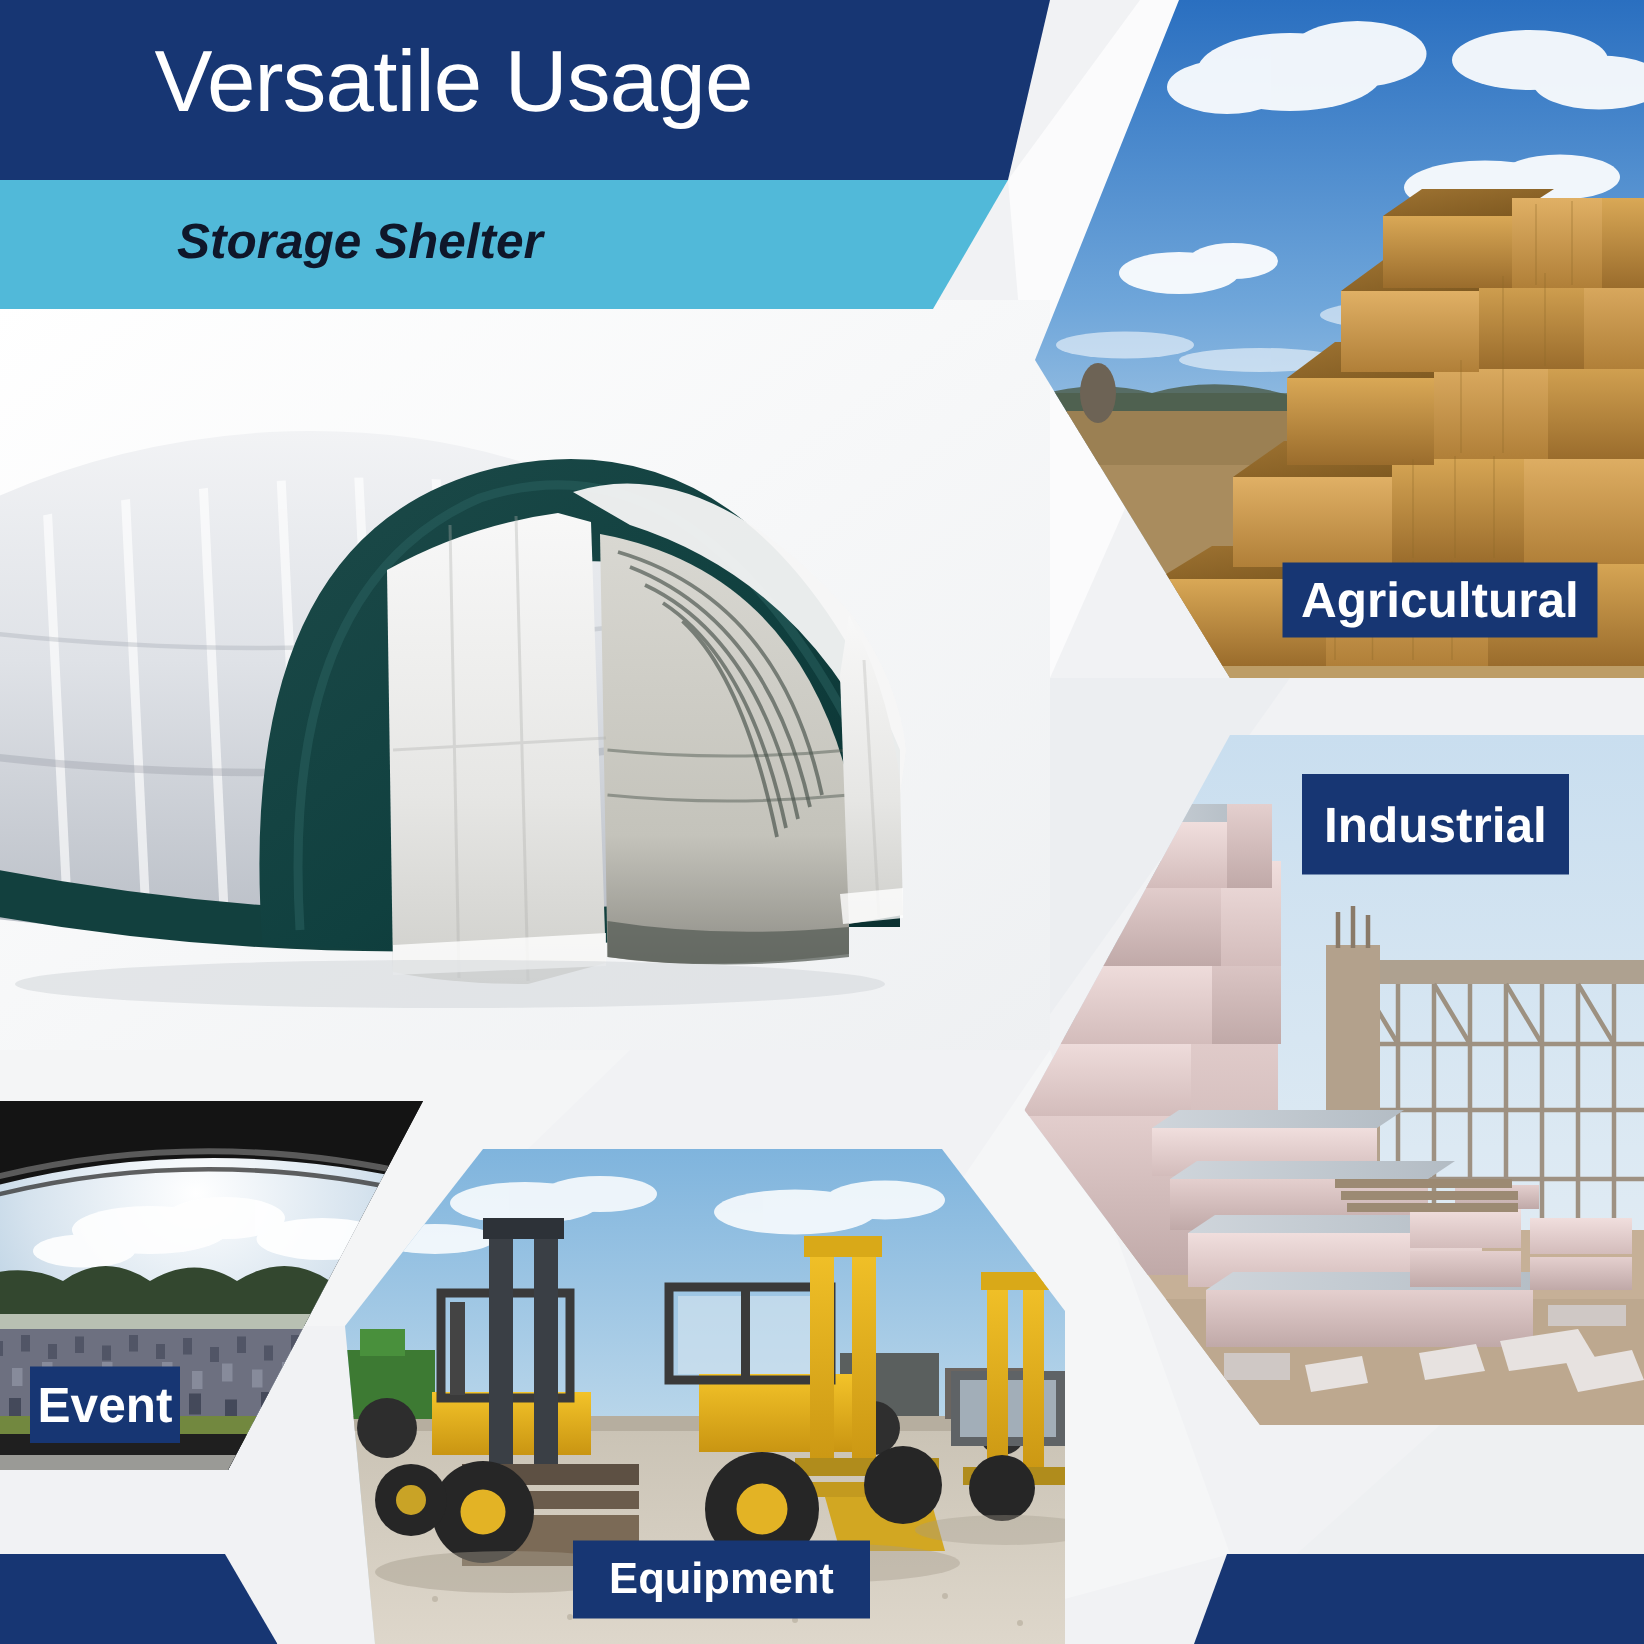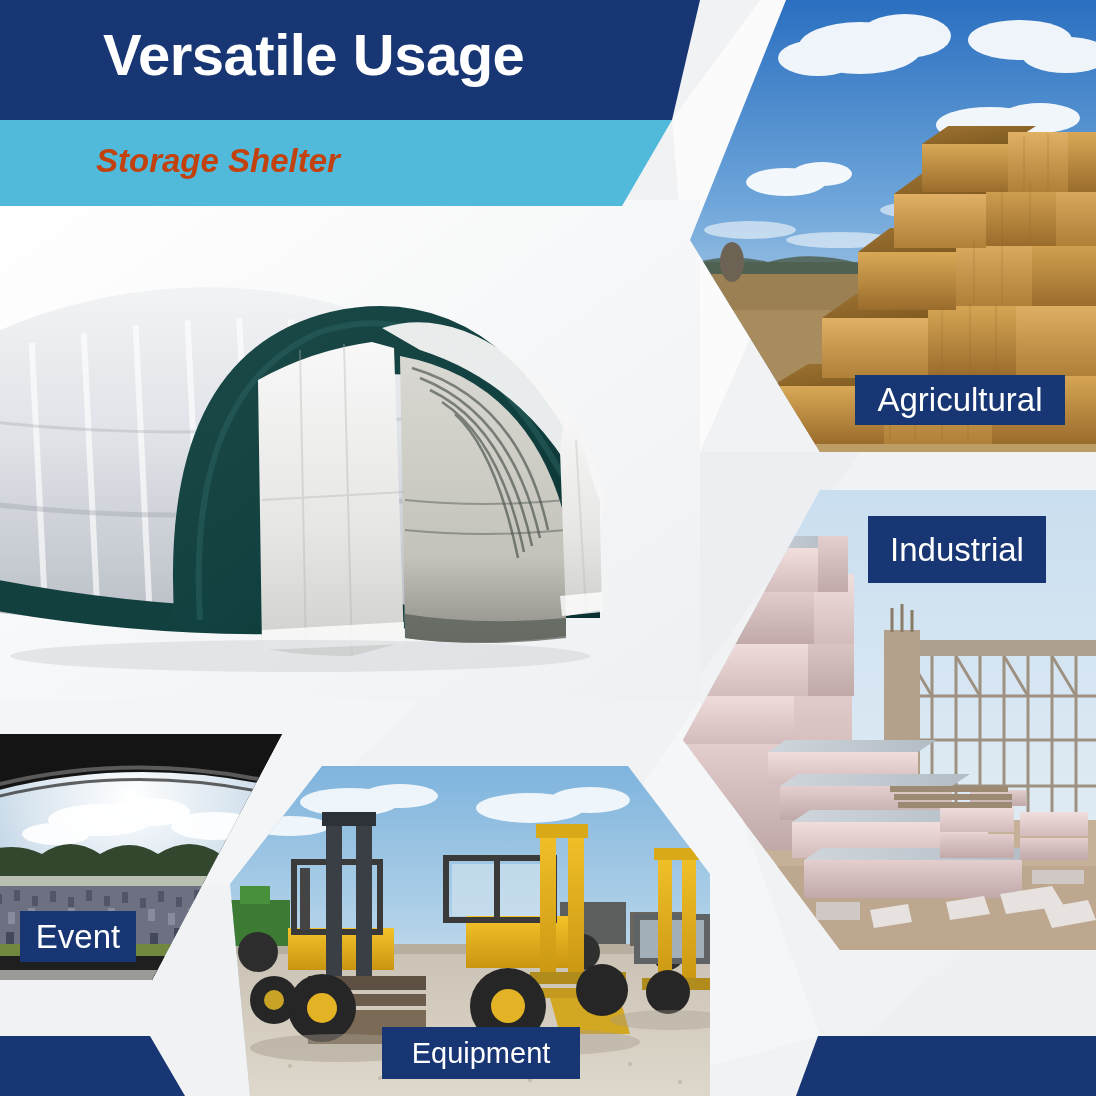--- a/index.html
+++ b/index.html
@@ -22,26 +22,26 @@
     z-index:6;
   }
   .hdr-cyan{
     position:absolute;left:0;top:120px;width:700px;height:86px;
     background:#51b9d9;
     clip-path:polygon(0 0, 672px 0, 622px 86px, 0 86px);
     z-index:6;
   }
   .hdr-title{
     position:absolute;left:103px;top:25px;z-index:7;
-    color:#ffffff;font-size:58px;font-weight:bold;letter-spacing:-0.5px;
+    color:#ffffff;font-size:58px;font-weight:normal;letter-spacing:-0.5px;
     line-height:1.05;white-space:nowrap;
   }
   .hdr-sub{
-    position:absolute;left:96px;top:142px;z-index:7;
-    color:#c2410c;font-size:33px;font-weight:bold;font-style:italic;
+    position:absolute;left:118px;top:142px;z-index:7;
+    color:#0f172a;font-size:33px;font-weight:bold;font-style:italic;
     white-space:nowrap;
   }
 
   
   .tile{position:absolute;overflow:hidden;}
   .tile .art{position:absolute;inset:0;}
 
   
   #tile-agri{
     left:690px;top:0;width:406px;height:452px;
@@ -69,26 +69,26 @@
   
   #tile-shelter{
     left:0;top:200px;width:700px;height:500px;
     z-index:4;
   }
 
   
   .caption{
     position:absolute;z-index:9;
     background:#173673;color:#ffffff;
-    font-weight:normal;display:flex;align-items:center;justify-content:center;
+    font-weight:bold;display:flex;align-items:center;justify-content:center;
     white-space:nowrap;letter-spacing:0px;
   }
   #cap-agri{left:855px;top:375px;width:210px;height:50px;font-size:33px;}
   #cap-ind{left:868px;top:516px;width:178px;height:67px;font-size:33px;}
-  #cap-event{left:20px;top:911px;width:116px;height:51px;font-size:33px;}
+  #cap-event{left:20px;top:911px;width:100px;height:51px;font-size:33px;}
   #cap-equip{left:382px;top:1027px;width:198px;height:52px;font-size:29px;}
 
   
   .btm{position:absolute;bottom:0;height:60px;background:#173673;z-index:7;}
   #btm-left{left:0;width:185px;clip-path:polygon(0 0,150px 0,185px 60px,0 60px);}
   #btm-right{right:0;width:300px;clip-path:polygon(22px 0,300px 0,300px 60px,0 60px);}
 </style>
 </head>
 <body>
 

